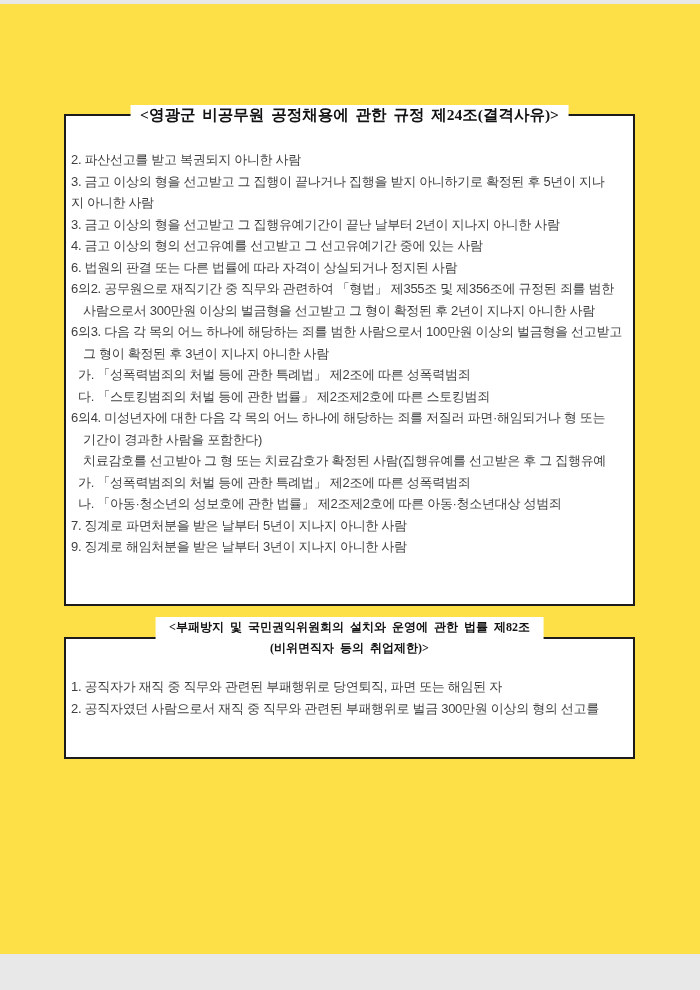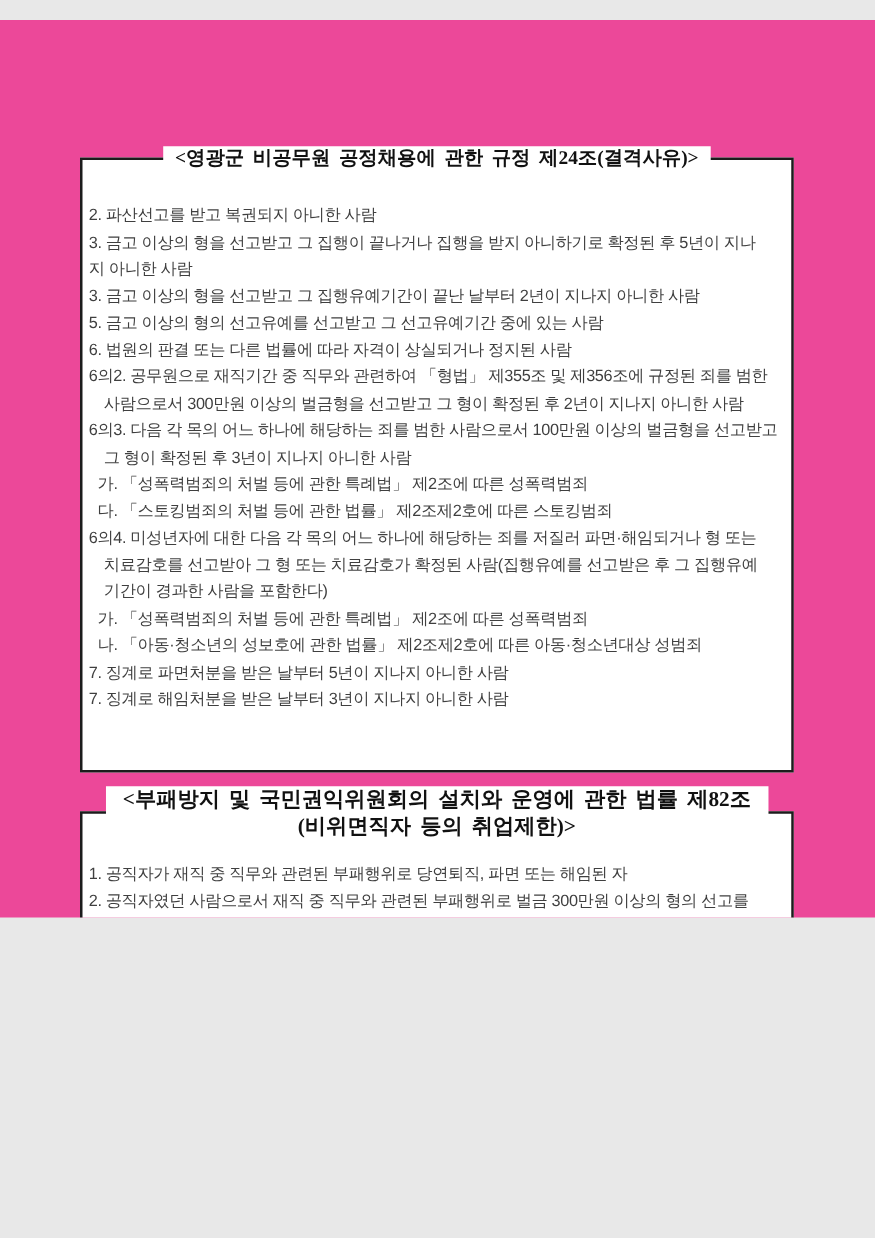--- a/index.html
+++ b/index.html
@@ -1,20 +1,20 @@
 <!DOCTYPE html>
 <html><head>
 <meta charset="utf-8">
 <style>
   html,body{margin:0;padding:0;background:#e8e8e8;}
   .page{
     position:relative;
-    width:700px;height:718px;
-    margin:16px auto;
-    background:#ec4899;
+    width:700px;height:950px;
+    margin:4px auto;
+    background:#fde047;
     overflow:hidden;
     font-family:"Liberation Sans","DejaVu Sans",sans-serif;
   }
   .lawbox{
     position:absolute;
     box-sizing:border-box;
     border:2px solid #1c1c1c;
     background:#ffffff;
   }
   #box1{left:64px;top:110px;width:571px;height:492px;}
@@ -24,21 +24,21 @@
     left:50%;
     transform:translateX(-50%);
     background:#ffffff;
     white-space:nowrap;
     font-family:"Liberation Serif","DejaVu Serif",serif;
     font-weight:bold;
     color:#111111;
     word-spacing:3px;
   }
   #box1 .legend{top:-11px;font-size:15.5px;line-height:20px;padding:0 10px;}
-  #box2 .legend{top:-22px;font-size:17px;line-height:21px;padding:0 14px;text-align:center;}
+  #box2 .legend{top:-22px;font-size:12px;line-height:21px;padding:0 14px;text-align:center;}
   .boxbody{padding:33px 6px 0 2px;}
   #box2 .boxbody{padding-top:37px;}
   .ln{
     font-size:13px;
     line-height:21.5px;
     color:#3f3f3f;
     letter-spacing:-0.3px;
     white-space:nowrap;
   }
   .i0{padding-left:3px;}
@@ -73,35 +73,35 @@
 
 <div class="page">
 
   <div class="lawbox" id="box1">
     <div class="legend">&lt;영광군 비공무원 공정채용에 관한 규정 제24조(결격사유)&gt;</div>
     <div class="boxbody">
       <div class="ln i0">2.  파산선고를 받고 복권되지 아니한 사람</div>
       <div class="ln i0">3.  금고 이상의 형을 선고받고 그 집행이 끝나거나 집행을 받지 아니하기로 확정된 후 5년이 지나</div>
       <div class="ln i0">지 아니한 사람</div>
       <div class="ln i0">3.  금고 이상의 형을 선고받고 그 집행유예기간이 끝난 날부터 2년이 지나지 아니한 사람</div>
-      <div class="ln i0">5.  금고 이상의 형의 선고유예를 선고받고 그 선고유예기간 중에 있는 사람</div>
+      <div class="ln i0">4.  금고 이상의 형의 선고유예를 선고받고 그 선고유예기간 중에 있는 사람</div>
       <div class="ln i0">6.  법원의 판결 또는 다른 법률에 따라 자격이 상실되거나 정지된 사람</div>
       <div class="ln i0">6의2.  공무원으로 재직기간 중 직무와 관련하여 「형법」 제355조 및 제356조에 규정된 죄를 범한</div>
       <div class="ln i2">사람으로서 300만원 이상의 벌금형을 선고받고 그 형이 확정된 후 2년이 지나지 아니한 사람</div>
       <div class="ln i0">6의3.  다음 각 목의 어느 하나에 해당하는 죄를 범한 사람으로서 100만원 이상의 벌금형을 선고받고</div>
       <div class="ln i2">그 형이 확정된 후 3년이 지나지 아니한 사람</div>
       <div class="ln i1">가. 「성폭력범죄의 처벌 등에 관한 특례법」 제2조에 따른 성폭력범죄</div>
       <div class="ln i1">다. 「스토킹범죄의 처벌 등에 관한 법률」 제2조제2호에 따른 스토킹범죄</div>
       <div class="ln i0">6의4.  미성년자에 대한 다음 각 목의 어느 하나에 해당하는 죄를 저질러 파면·해임되거나 형 또는</div>
+      <div class="ln i2">기간이 경과한 사람을 포함한다)</div>
       <div class="ln i2">치료감호를 선고받아 그 형 또는 치료감호가 확정된 사람(집행유예를 선고받은 후 그 집행유예</div>
-      <div class="ln i2">기간이 경과한 사람을 포함한다)</div>
       <div class="ln i1">가. 「성폭력범죄의 처벌 등에 관한 특례법」 제2조에 따른 성폭력범죄</div>
       <div class="ln i1">나. 「아동·청소년의 성보호에 관한 법률」 제2조제2호에 따른 아동·청소년대상 성범죄</div>
       <div class="ln i0">7.  징계로 파면처분을 받은 날부터 5년이 지나지 아니한 사람</div>
-      <div class="ln i0">7.  징계로 해임처분을 받은 날부터 3년이 지나지 아니한 사람</div>
+      <div class="ln i0">9.  징계로 해임처분을 받은 날부터 3년이 지나지 아니한 사람</div>
     </div>
   </div>
 
   <div class="lawbox" id="box2">
     <div class="legend">
       <div>&lt;부패방지 및 국민권익위원회의 설치와 운영에 관한 법률 제82조</div>
       <div>(비위면직자 등의 취업제한)&gt;</div>
     </div>
     <div class="boxbody">
       <div class="ln i0">1.  공직자가 재직 중 직무와 관련된 부패행위로 당연퇴직,  파면 또는 해임된 자</div>

